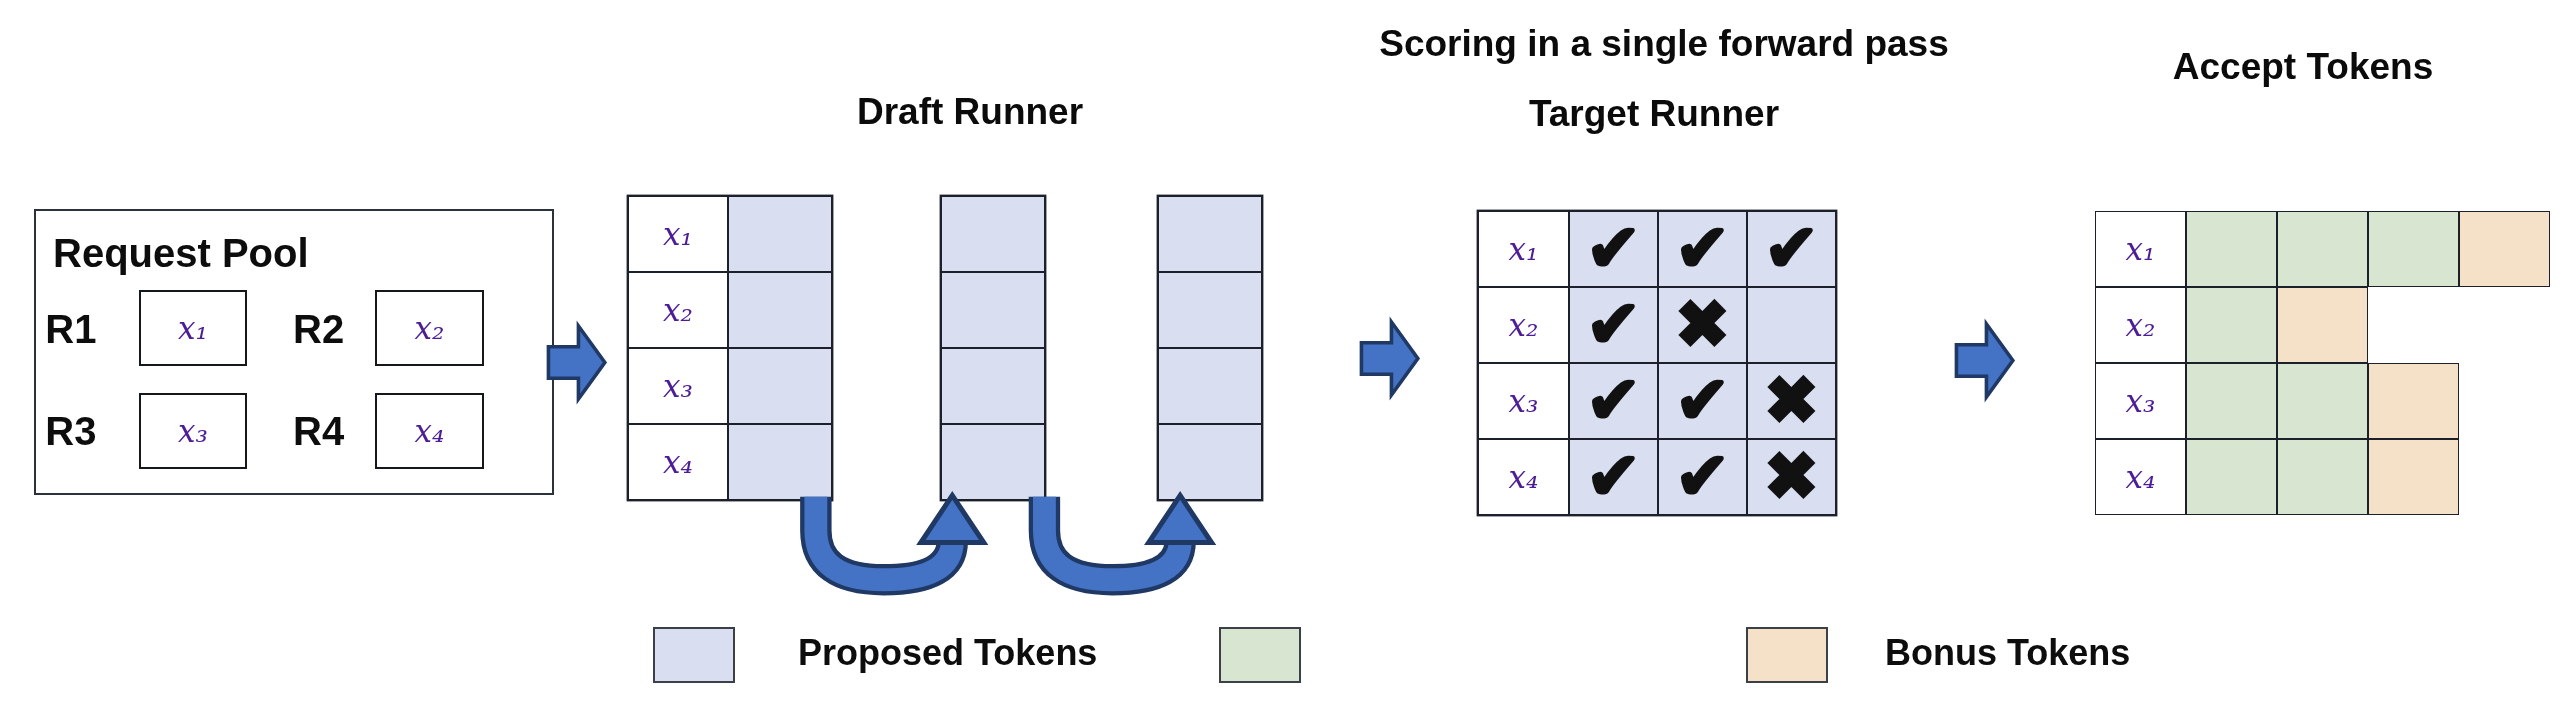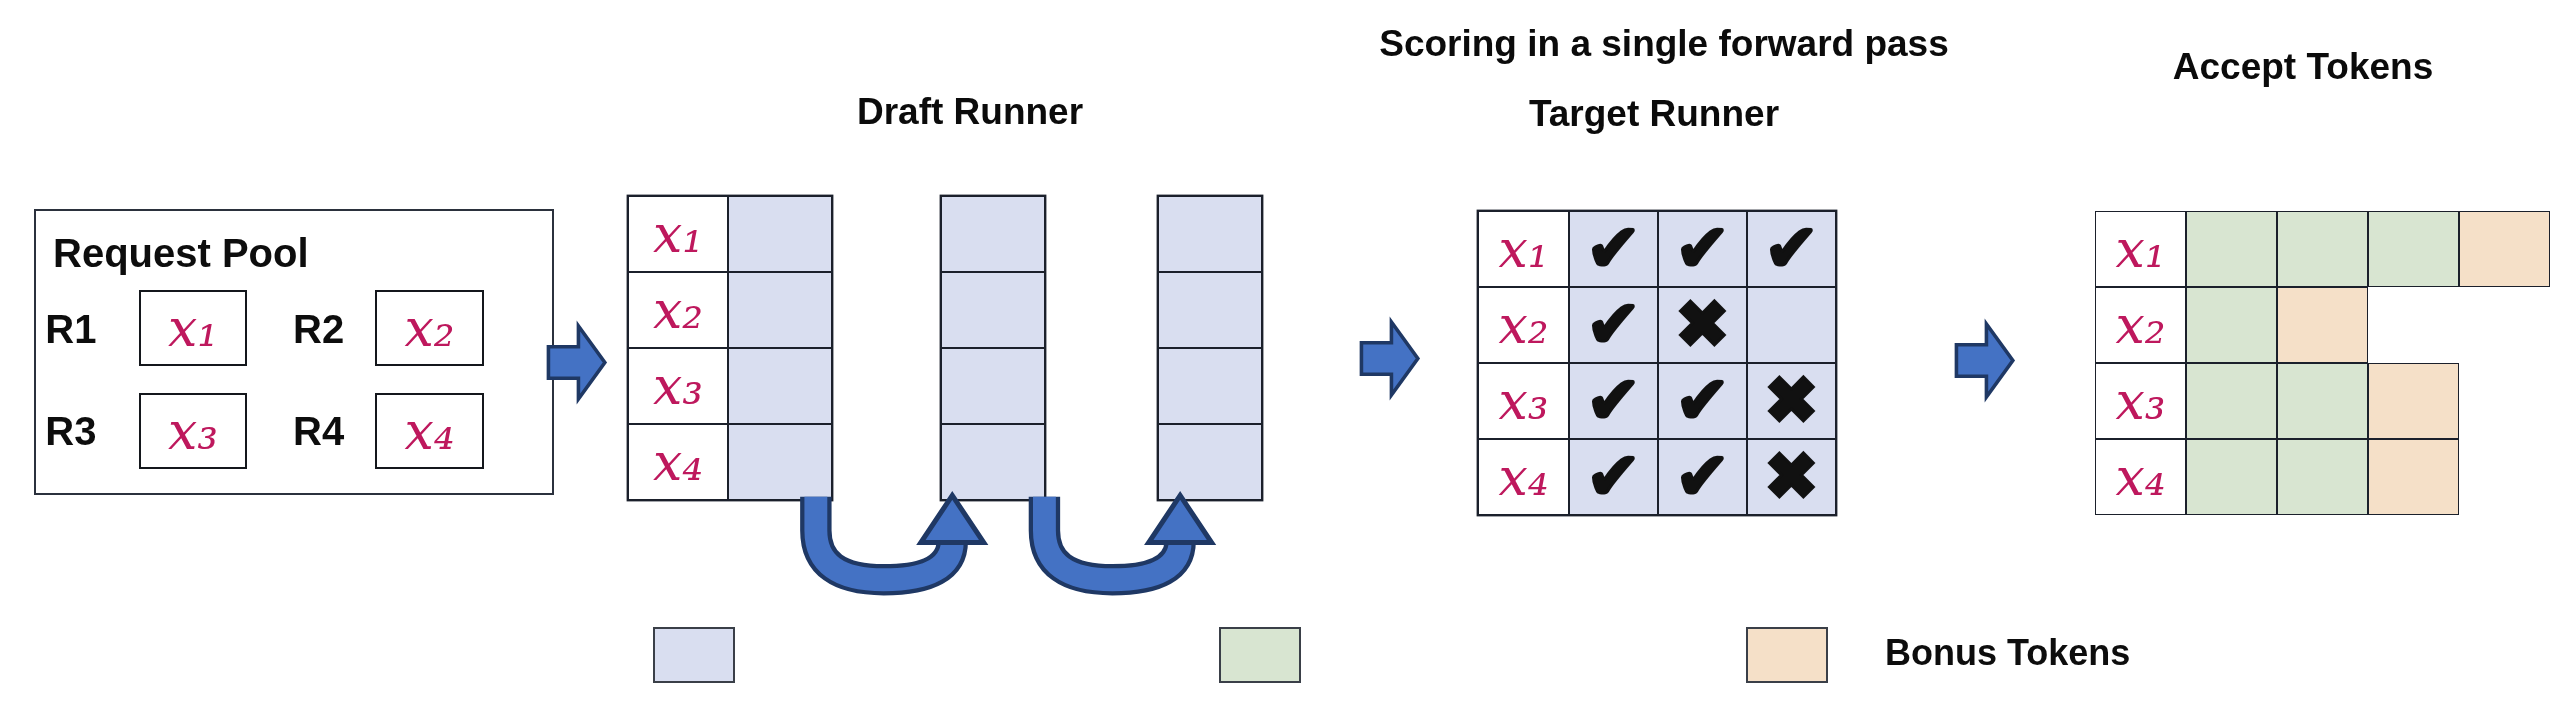--- a/index.html
+++ b/index.html
@@ -9,21 +9,21 @@
   .title{position:absolute;transform:translateX(-50%);font-size:37px;font-weight:600;
          white-space:nowrap;color:#0b0b0b;}
 
   
   #request-pool{position:absolute;left:34px;top:209px;width:520px;height:286px;
                 border:2.9px solid #2b313d;background:#fff;box-sizing:border-box;}
   .rp-title{position:absolute;left:17px;top:20px;font-size:40px;font-weight:600;}
   .rp-id{position:absolute;font-size:40px;font-weight:700;}
   .tokbox{position:absolute;border:2.1px solid #14171c;background:#fff;box-sizing:border-box;
           display:flex;align-items:center;justify-content:center;}
-  .tok{font-family:"DejaVu Serif",serif;font-style:italic;font-size:52px;color:#be185d;}
+  .tok{font-family:"DejaVu Serif",serif;font-style:italic;font-size:31px;color:#4c1d95;}
 
   
   .flow-arrow{position:absolute;width:60px;height:79px;}
 
   
   .grid{position:absolute;display:grid;box-shadow:0 0 0 1.4px #1b202b;background:#fff;}
   .cell{box-sizing:border-box;border:1.4px solid #1b202b;display:flex;align-items:center;
         justify-content:center;overflow:hidden;}
   .cell.white{background:#ffffff;}
   .cell.blue{background:#d9def0;}
@@ -214,20 +214,21 @@
       <div class="cell white">
           <span class="tok">x₄</span>
         </div>
       <div class="cell accepted"></div>
       <div class="cell accepted"></div>
       <div class="cell bonus"></div>
     </div>
   </div>
 
   <div class="legend-swatch" style="left:653px;top:627px;background:#d9def0"></div>
+  <div class="legend-label" style="left:798px;top:631px">Proposed Tokens</div>
 
   <div class="legend-swatch" style="left:1219px;top:627px;background:#d8e5d1"></div>
 
   <div class="legend-swatch" style="left:1746px;top:627px;background:#f5e0c8"></div>
   <div class="legend-label" style="left:1885px;top:631px">Bonus Tokens</div>
 
 </div>
 
 
 </body></html>

